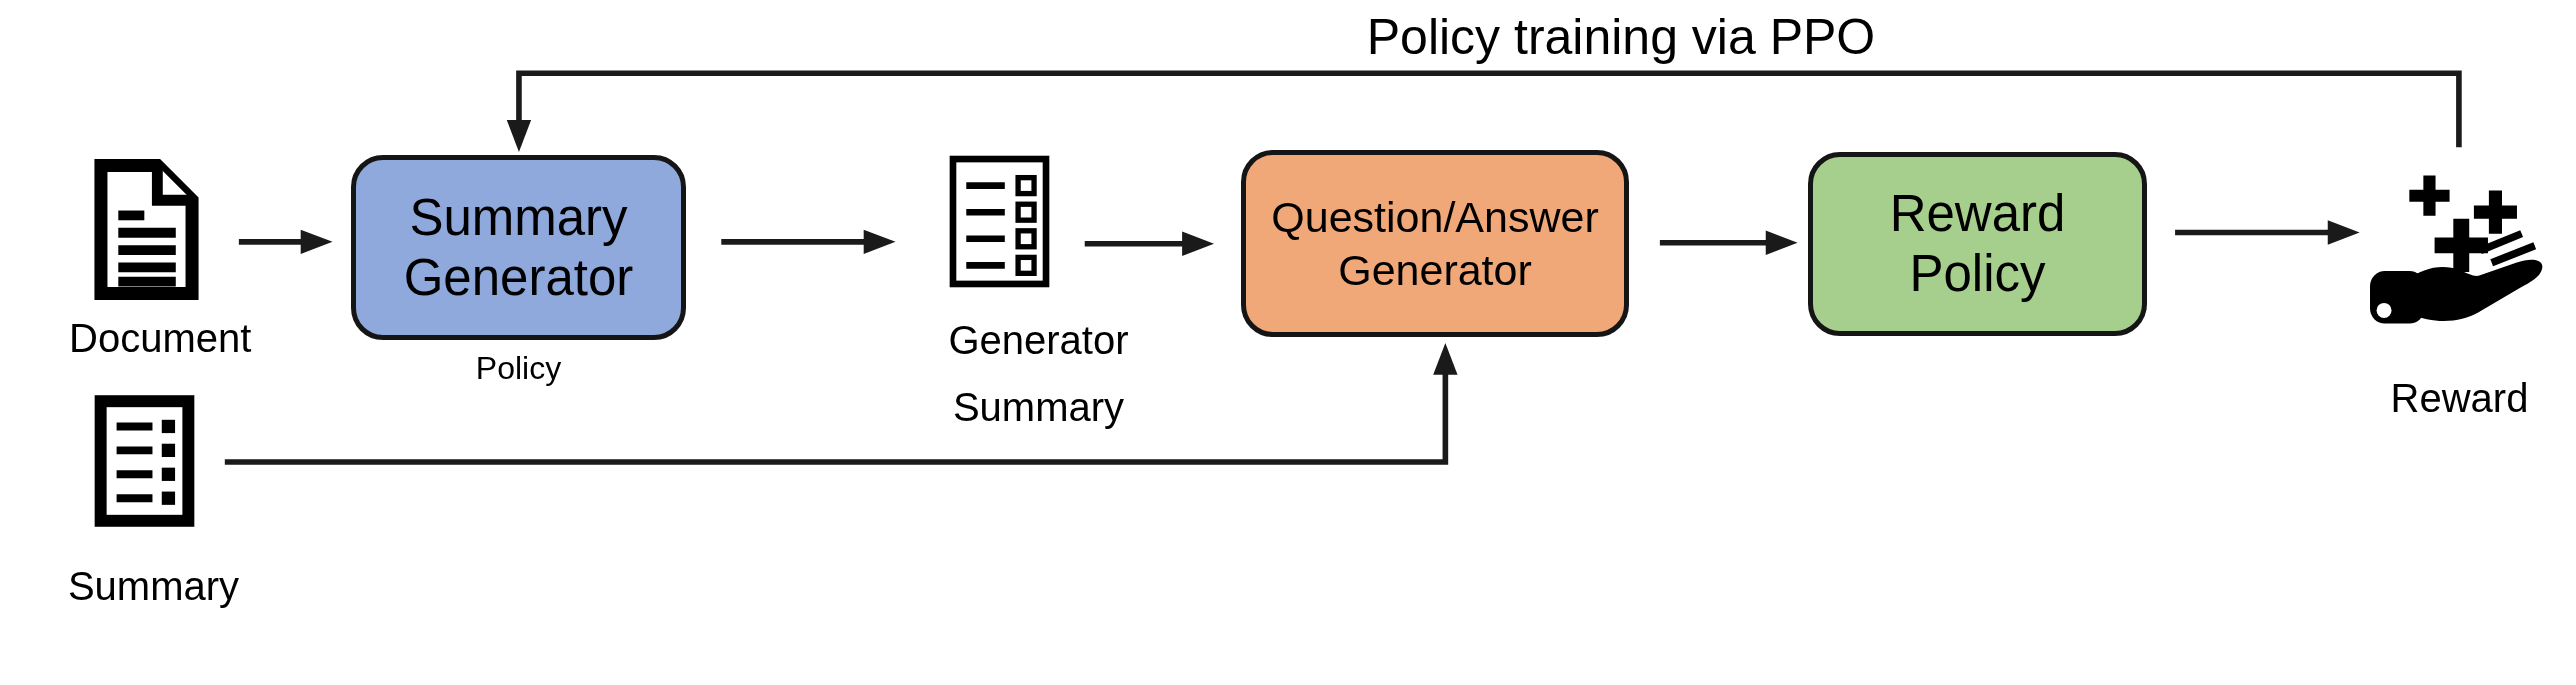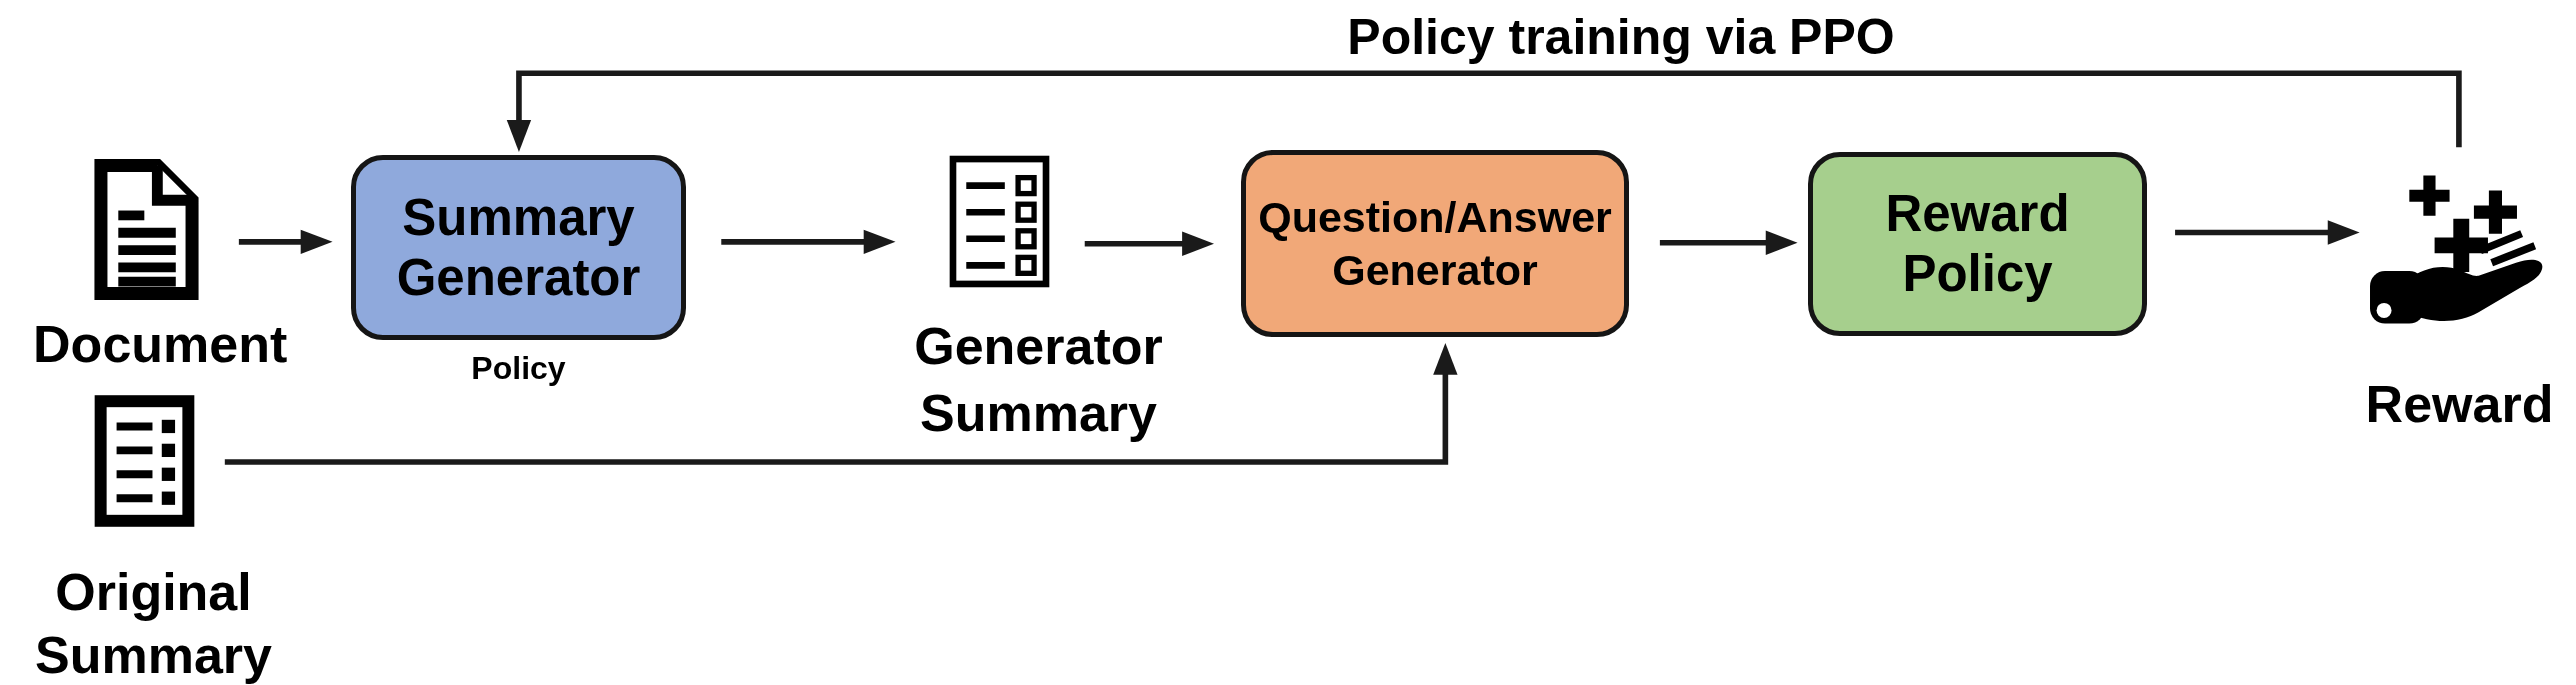--- a/index.html
+++ b/index.html
@@ -1,33 +1,33 @@
 <!DOCTYPE html>
 <html style="--line-color: #1A1A1A; --text-color: #000000;font-size:15px"><head>
 <meta charset="utf-8">
 <style>
   :root { --line-color: #1a1a1a; --text-color: #000; }
   * { margin: 0; padding: 0; box-sizing: border-box; }
   html, body { width: 2576px; height: 686px; background: #fff; }
   body { font-family: "Liberation Sans", sans-serif; color: var(--text-color); }
-  #canvas { position: relative; width: 2576px; height: 686px; overflow: hidden; background: #fff; font-weight: bold; }
+  #canvas { position: relative; width: 2576px; height: 686px; overflow: hidden; background: #fff; }
 
   .connectors { position: absolute; left: 0; top: 0; }
   .connector { stroke: var(--line-color); stroke-width: 6; fill: none; }
   .connector-head { fill: var(--line-color); stroke: none; }
 
   .node-box {
     position: absolute;
     display: flex; flex-direction: column; align-items: center; justify-content: center;
     border: 5.6px solid #151515; border-radius: 32px;
     text-align: center;
   }
   .node-box .bl { display: block; }
 
-  .label { position: absolute; text-align: center; font-size: 52px; line-height: 66px; white-space: nowrap; margin-top: 6px; }
+  .label { position: absolute; text-align: center; font-size: 40px; line-height: 66px; white-space: nowrap; }
   .box-caption { position: absolute; text-align: center; font-size: 32px; white-space: nowrap; }
   .edge-title { position: absolute; text-align: center; font-size: 50px; white-space: nowrap; }
 
   .icon-wrap { position: absolute; }
   .icon-wrap svg { display: block; }
 
   .big-text { font-size: 51px; line-height: 60px; }
   .mid-text { font-size: 43px; line-height: 53px; }
 </style>
 </head>
@@ -142,18 +142,17 @@
       <line x1="17" y1="42" x2="44" y2="42" stroke="#000" stroke-width="6"></line>
       <line x1="17" y1="60" x2="44" y2="60" stroke="#000" stroke-width="6"></line>
       <line x1="17" y1="78" x2="44" y2="78" stroke="#000" stroke-width="6"></line>
       <rect x="51" y="19" width="10" height="10" fill="#000"></rect>
       <rect x="51" y="37" width="10" height="10" fill="#000"></rect>
       <rect x="51" y="55" width="10" height="10" fill="#000"></rect>
       <rect x="51" y="73" width="10" height="10" fill="#000"></rect>
     </svg>
   </div>
   <div class="label" style="left:13px; top:555px; width:281px; line-height:63px;">
-    <span style="display:block">Original</span>
     <span style="display:block">Summary</span>
   </div>
 
 </div>
 
 
 </body></html>

